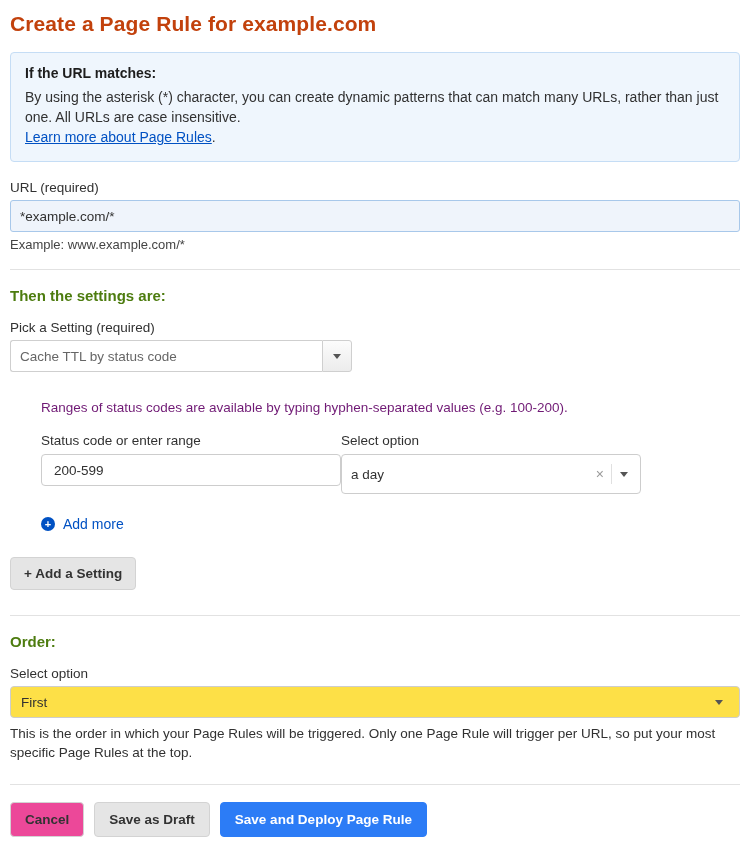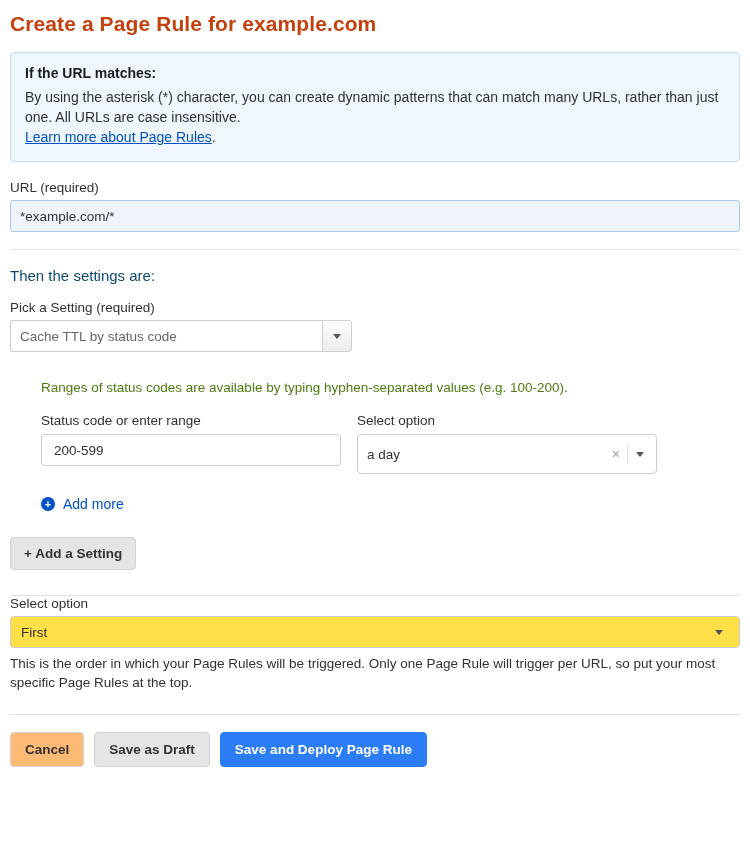--- a/index.html
+++ b/index.html
@@ -71,22 +71,22 @@
     color: #444;
     margin-top: 5px;
   }
   .divider {
     border: none;
     border-top: 1px solid #e2e2e2;
     margin: 17px 0 0 0;
   }
   .section-title {
     font-size: 15px;
-    font-weight: normal;
-    color: #0c4a6e;
+    font-weight: bold;
+    color: #4d7c0f;
     margin: 17px 0 16px 0;
   }
   .setting-select-wrap {
     display: flex;
     width: 342px;
     height: 32px;
     margin-bottom: 27px;
     text-align: center;
   }
   .setting-select-text {
@@ -115,27 +115,26 @@
     border-left: 4px solid transparent;
     border-right: 4px solid transparent;
     border-top: 5px solid #555;
   }
   .indent {
     padding-left: 31px;
     margin-top: 28px;
   }
   .range-note {
     font-size: 13.5px;
-    color: #4d7c0f;
+    color: #701a75;
     margin-bottom: 18px;
     margin-top: 7px;
   }
   .field-row {
     display: flex;
-    gap: 16px;
   }
   .col-status { width: 300px; }
   .col-option { width: 300px; }
   .sub-label {
     font-size: 13.5px;
     color: #313131;
     margin-bottom: 6px;
   }
   .text-input {
     width: 100%;
@@ -237,21 +236,21 @@
   }
   .btn {
     border-radius: 4px;
     font-size: 13.5px;
     font-weight: bold;
     padding: 9px 14px;
     cursor: pointer;
     font-family: "Liberation Sans", sans-serif;
   }
   .btn-cancel {
-    background: #fdba74;
+    background: #ec4899;
     border: 1px solid #d3d3d3;
     color: #333;
   }
   .btn-draft {
     background: #e5e5e5;
     border: 1px solid #d3d3d3;
     color: #333;
   }
   .btn-primary {
     background: #2c7cf6;
@@ -271,20 +270,21 @@
     <div class="info-text">
       <span>By using the asterisk (*) character, you can create dynamic patterns that can match many URLs,</span>
       <span>rather than just one. All URLs are case insensitive.</span>
       <br>
       <span class="info-link">Learn more about Page Rules</span><span>.</span>
     </div>
   </div>
 
   <div class="field-label">URL (required)</div>
   <input class="url-input" type="text" value="*example.com/*" style="">
+  <div class="helper-text">Example: www.example.com/*</div>
 
   <hr class="divider">
 
   <div class="section-title">Then the settings are:</div>
 
   <div class="field-label">Pick a Setting (required)</div>
   <div class="setting-select-wrap">
     <div class="setting-select-text">Cache TTL by status code</div>
     <div class="setting-select-btn">
       <span class="caret-down"></span>
@@ -315,20 +315,21 @@
     <div class="add-more">
       <span class="plus-circle">+</span>
       <span>Add more</span>
     </div>
 
     <button class="add-setting-btn" style="margin-left:-31px;">+ Add a Setting</button>
   </div>
 
   <hr class="divider" style="margin-top:25px;">
 
+  <div class="section-title">Order:</div>
 
   <div class="field-label">Select option</div>
   <div class="order-select">
     <span class="combo-value">First</span>
     <span class="combo-arrow">
       <span class="caret-down"></span>
     </span>
   </div>
   <div class="order-note">
     <span>This is the order in which your Page Rules will be triggered. Only one Page Rule will trigger per URL, so put your</span>

